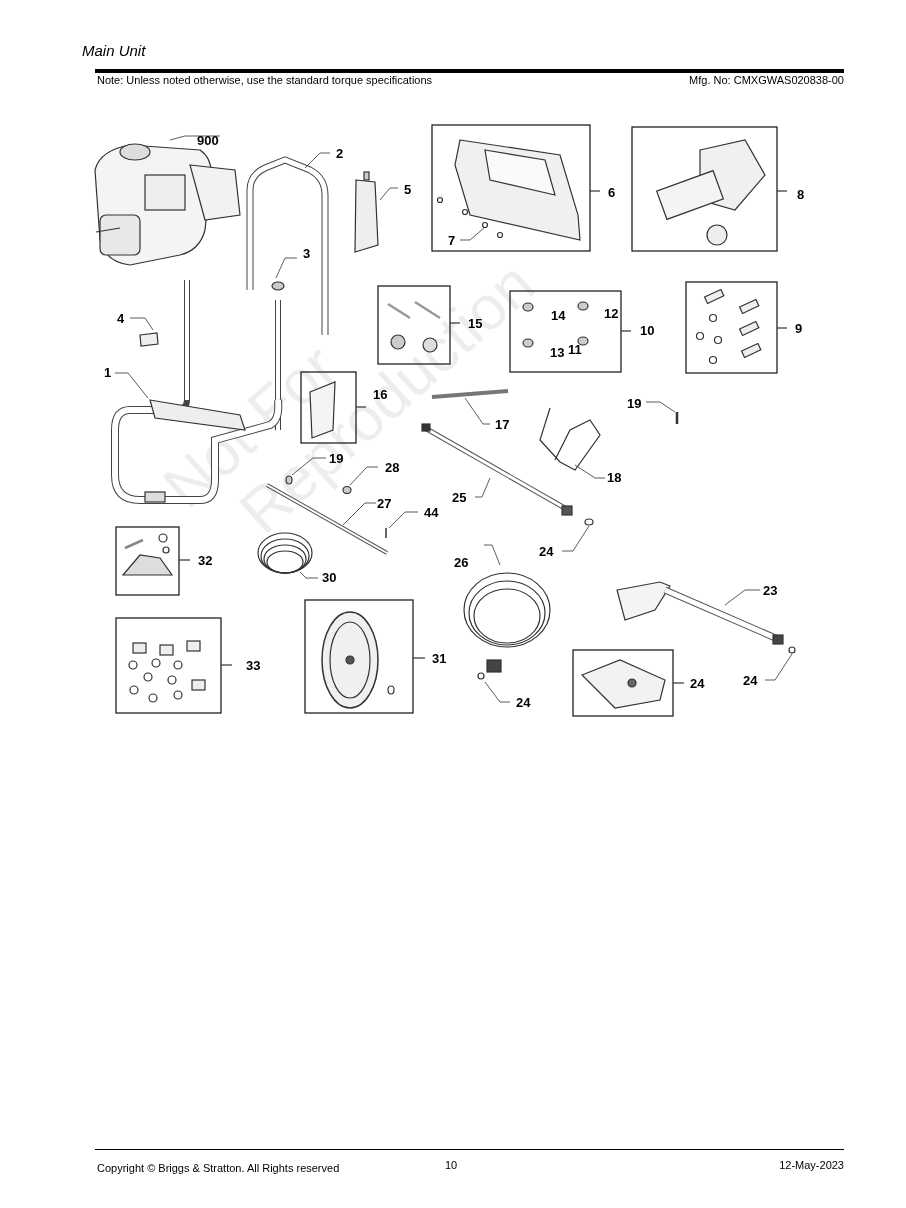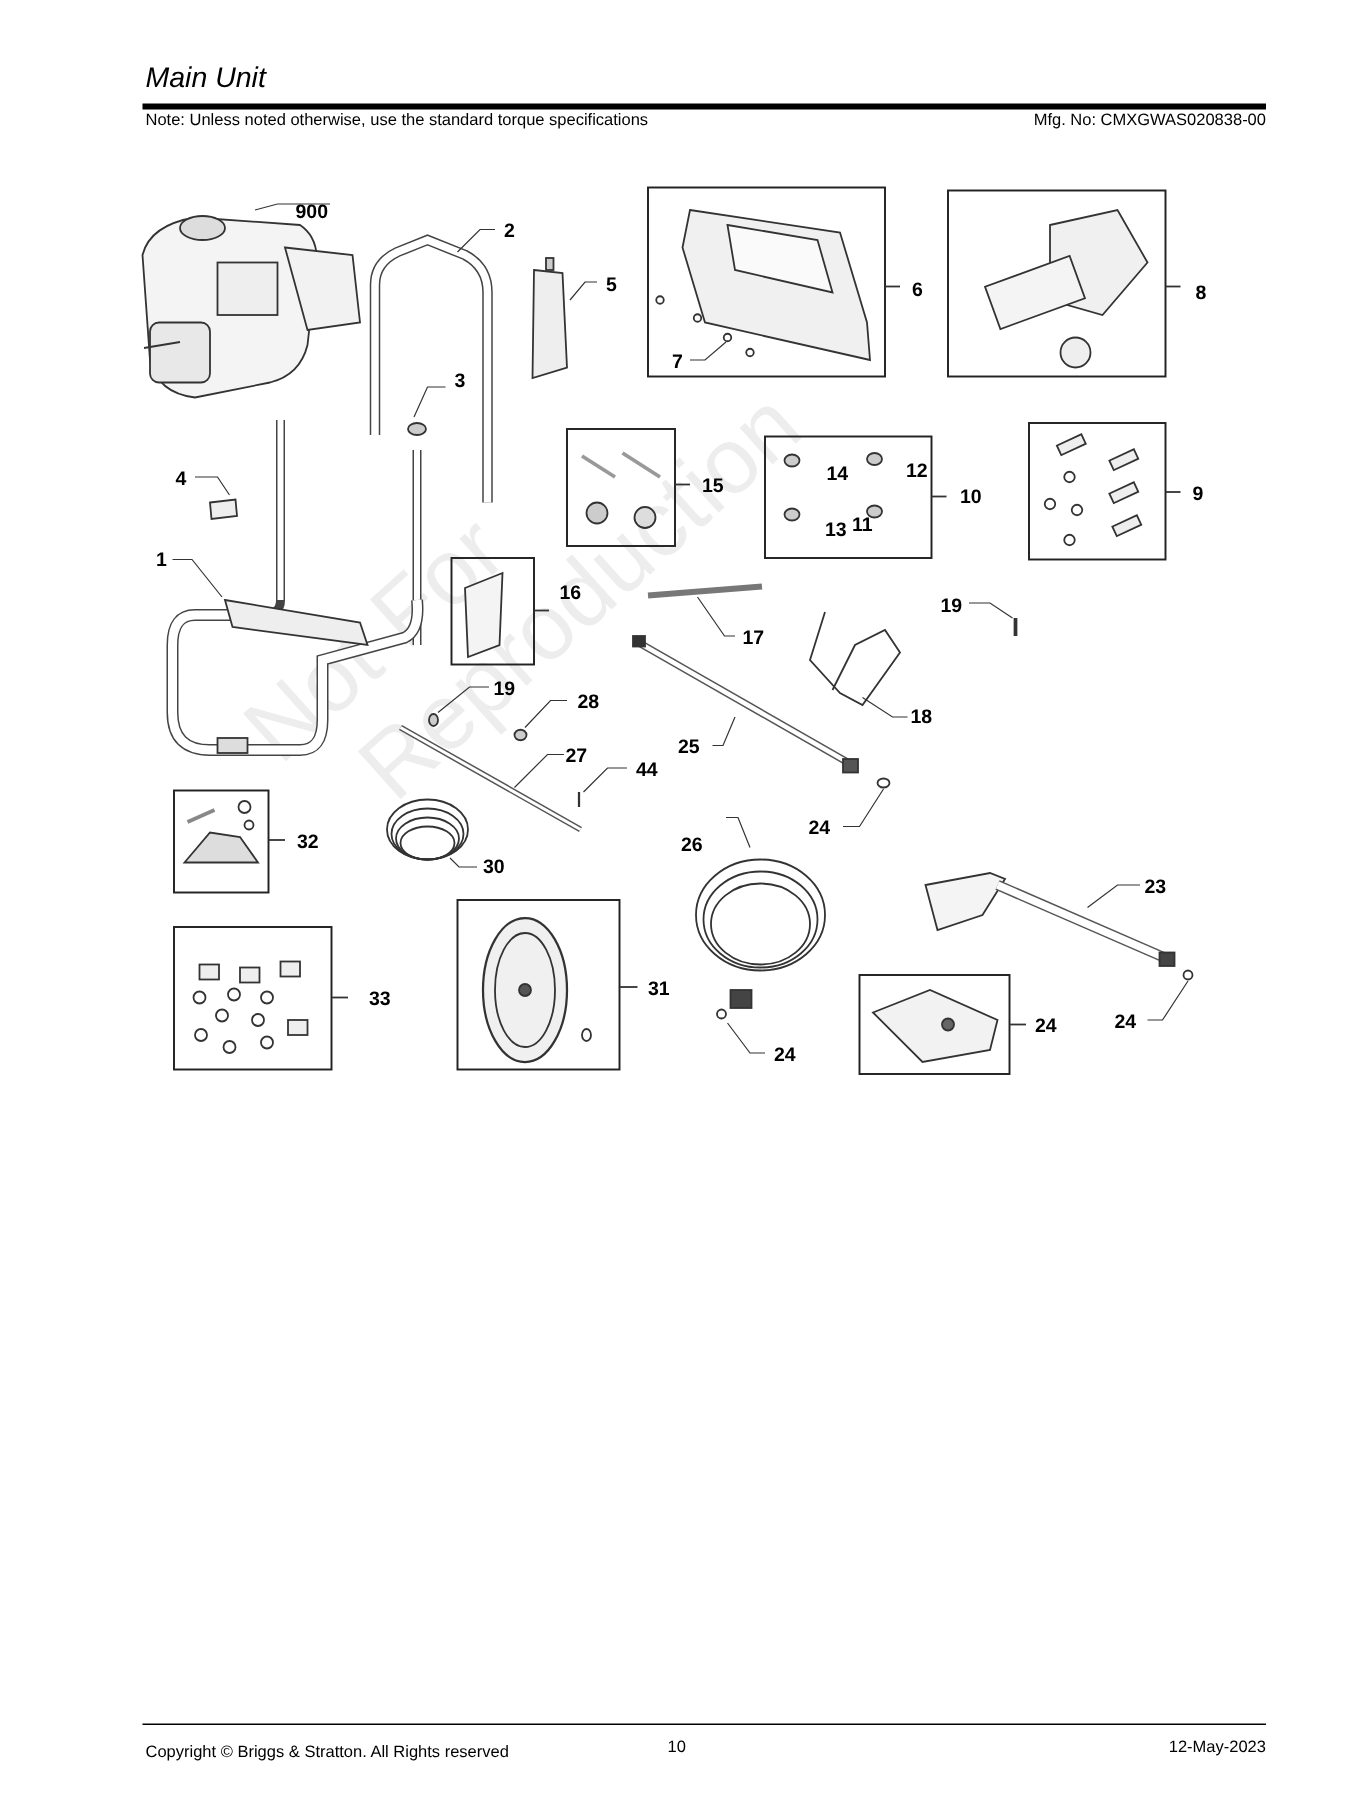--- a/index.html
+++ b/index.html
@@ -1,17 +1,17 @@
 <!DOCTYPE html>
 <html><head>
 <meta charset="utf-8">
 <style>
   html, body { margin: 0; padding: 0; background: #ffffff; }
   body { width: 906px; height: 1208px; position: relative; overflow: hidden; font-family: "Liberation Sans", sans-serif; color: #000; }
-  .title { position: absolute; left: 97px; top: 42px; font-size: 19px; font-style: italic; font-weight: normal; text-align: center; }
+  .title { position: absolute; left: 82px; top: 42px; font-size: 15px; font-style: italic; font-weight: normal; text-align: center; }
   .rule-thick { position: absolute; left: 95px; top: 69px; width: 749px; height: 4px; background: #000; }
   .note { position: absolute; left: 97px; top: 74px; font-size: 11px; }
   .mfg { position: absolute; right: 62px; top: 74px; font-size: 11px; }
   .rule-foot { position: absolute; left: 95px; top: 1149px; width: 749px; height: 1px; background: #000; }
   .copyright { position: absolute; left: 97px; top: 1162px; font-size: 11px; }
   .pageno { position: absolute; left: 445px; top: 1159px; font-size: 11px; }
   .date { position: absolute; right: 62px; top: 1159px; font-size: 11px; }
   .diagram { position: absolute; left: 0; top: 0; width: 906px; height: 1208px; }
   .lbl { position: absolute; font-size: 13px; font-weight: bold; text-align: center; }
   .watermark { position: absolute; left: 150px; top: 470px; font-size: 62px; color: rgba(0,0,0,0.07); transform: rotate(-42deg); transform-origin: left top; line-height: 70px; white-space: nowrap; }

